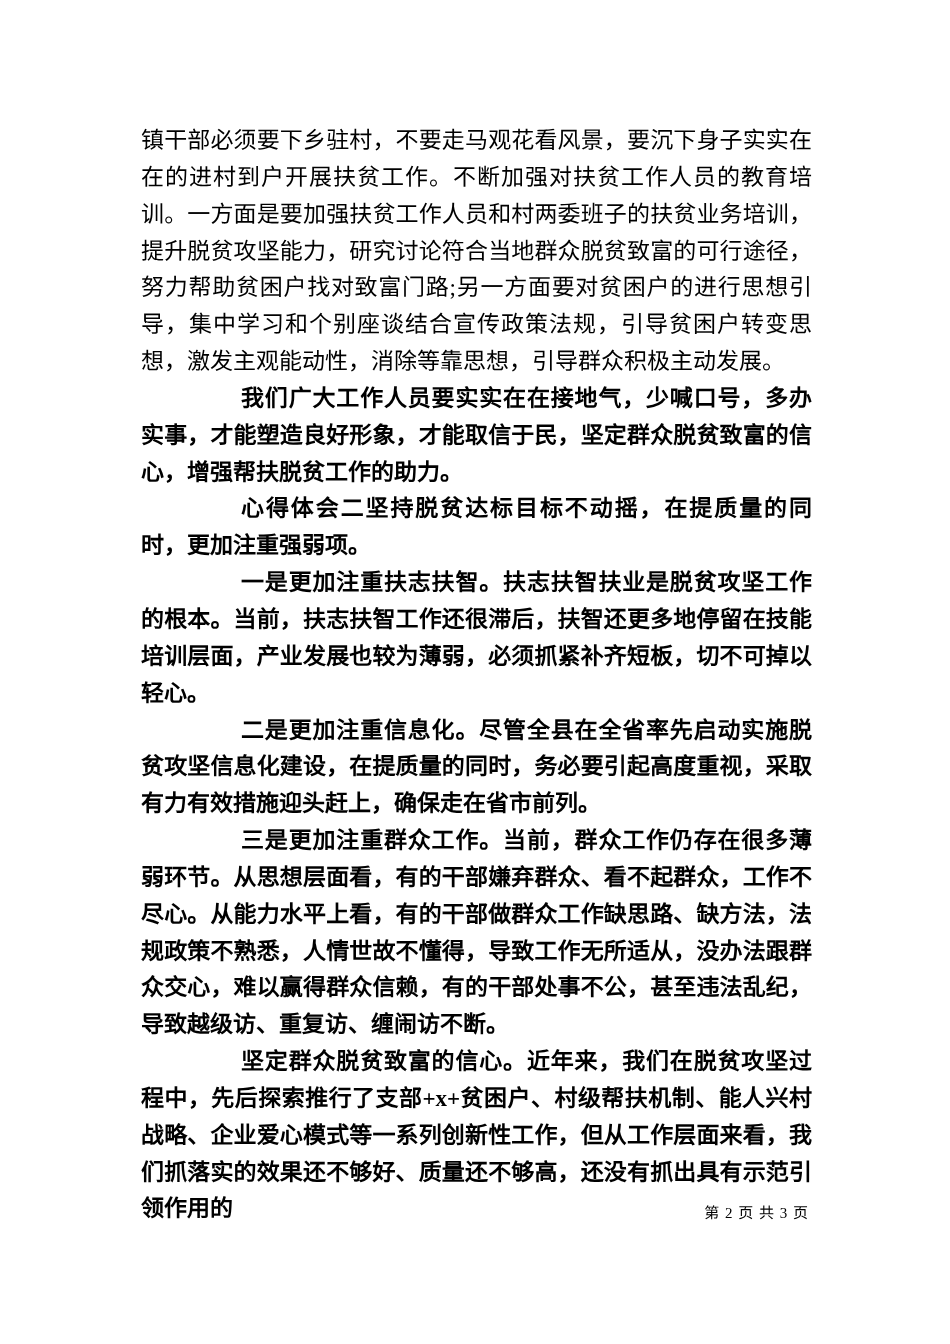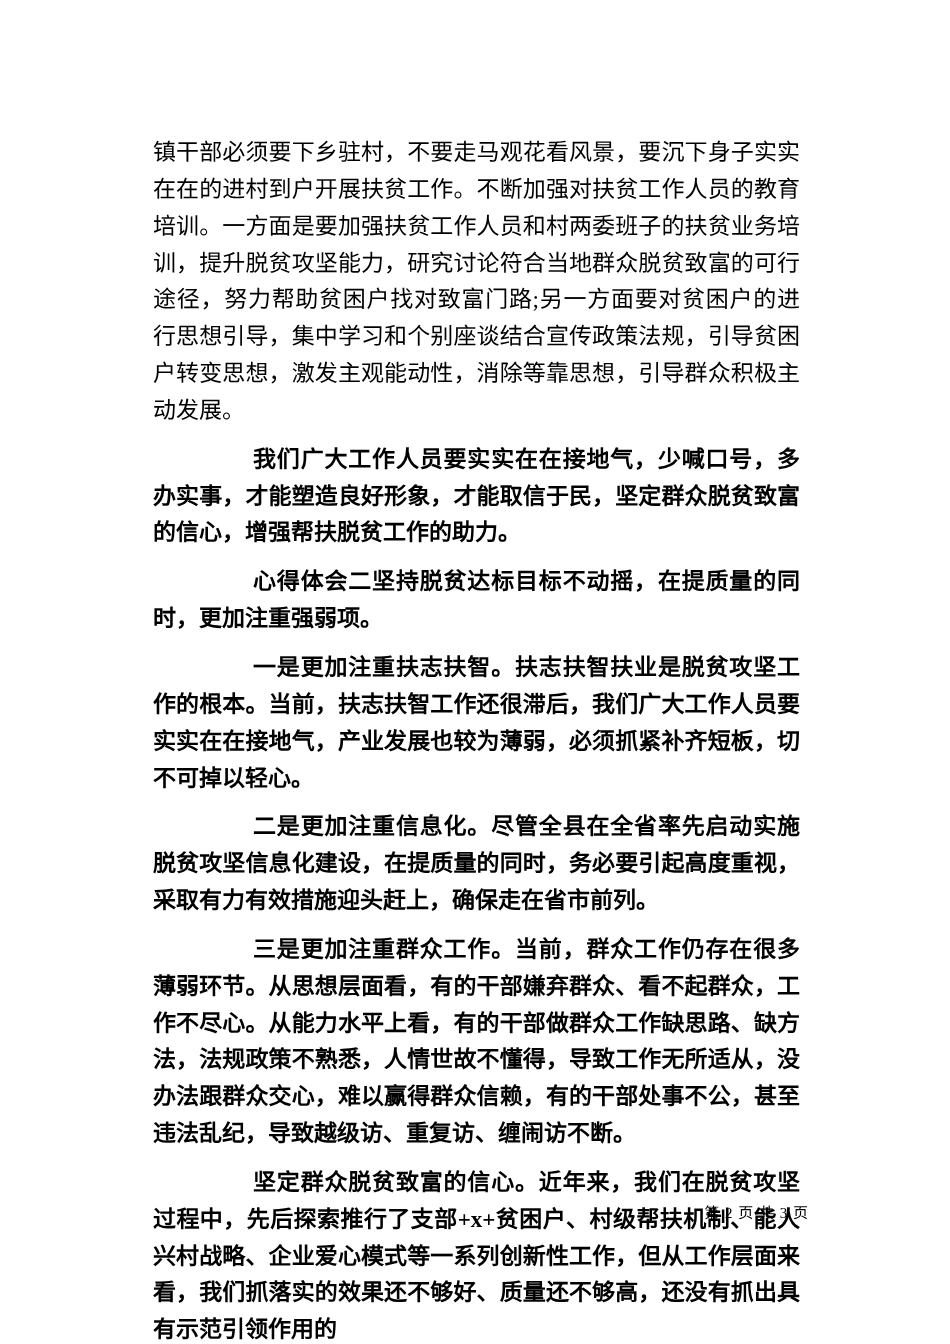--- a/index.html
+++ b/index.html
@@ -22,21 +22,21 @@
     top: 123px;
     width: 671px;
     font-size: 23px;
     line-height: 36.85px;
     text-align: justify;
     text-justify: inter-character;
     word-break: break-all;
     overflow-wrap: break-word;
   }
   .doc-body p {
-    margin: 12px;
+    margin: 0;
     padding: 0;
   }
   .doc-body p.indent {
     text-indent: 100px;
     font-weight: bold;
   }
   .page-footer {
     position: absolute;
     top: 1201px;
     right: 141px;
@@ -47,19 +47,19 @@
   }
 </style>
 </head>
 <body>
 
 <div class="page">
   <div class="doc-body">
     <p>镇干部必须要下乡驻村，不要走马观花看风景，要沉下身子实实在在的进村到户开展扶贫工作。不断加强对扶贫工作人员的教育培训。一方面是要加强扶贫工作人员和村两委班子的扶贫业务培训，提升脱贫攻坚能力，研究讨论符合当地群众脱贫致富的可行途径，努力帮助贫困户找对致富门路;另一方面要对贫困户的进行思想引导，集中学习和个别座谈结合宣传政策法规，引导贫困户转变思想，激发主观能动性，消除等靠思想，引导群众积极主动发展。</p>
     <p class="indent">我们广大工作人员要实实在在接地气，少喊口号，多办实事，才能塑造良好形象，才能取信于民，坚定群众脱贫致富的信心，增强帮扶脱贫工作的助力。</p>
     <p class="indent">心得体会二坚持脱贫达标目标不动摇，在提质量的同时，更加注重强弱项。</p>
-    <p class="indent">一是更加注重扶志扶智。扶志扶智扶业是脱贫攻坚工作的根本。当前，扶志扶智工作还很滞后，我们广大工作人员要实实在在接地气，产业发展也较为薄弱，必须抓紧补齐短板，切不可掉以轻心。</p>
+    <p class="indent">一是更加注重扶志扶智。扶志扶智扶业是脱贫攻坚工作的根本。当前，扶志扶智工作还很滞后，扶智还更多地停留在技能培训层面，产业发展也较为薄弱，必须抓紧补齐短板，切不可掉以轻心。</p>
     <p class="indent">二是更加注重信息化。尽管全县在全省率先启动实施脱贫攻坚信息化建设，在提质量的同时，务必要引起高度重视，采取有力有效措施迎头赶上，确保走在省市前列。</p>
     <p class="indent">三是更加注重群众工作。当前，群众工作仍存在很多薄弱环节。从思想层面看，有的干部嫌弃群众、看不起群众，工作不尽心。从能力水平上看，有的干部做群众工作缺思路、缺方法，法规政策不熟悉，人情世故不懂得，导致工作无所适从，没办法跟群众交心，难以赢得群众信赖，有的干部处事不公，甚至违法乱纪，导致越级访、重复访、缠闹访不断。</p>
     <p class="indent">坚定群众脱贫致富的信心。近年来，我们在脱贫攻坚过程中，先后探索推行了支部+x+贫困户、村级帮扶机制、能人兴村战略、企业爱心模式等一系列创新性工作，但从工作层面来看，我们抓落实的效果还不够好、质量还不够高，还没有抓出具有示范引领作用的</p>
   </div>
   <div class="page-footer">第 2 页 共 3 页</div>
 </div>
 
 </body></html>

